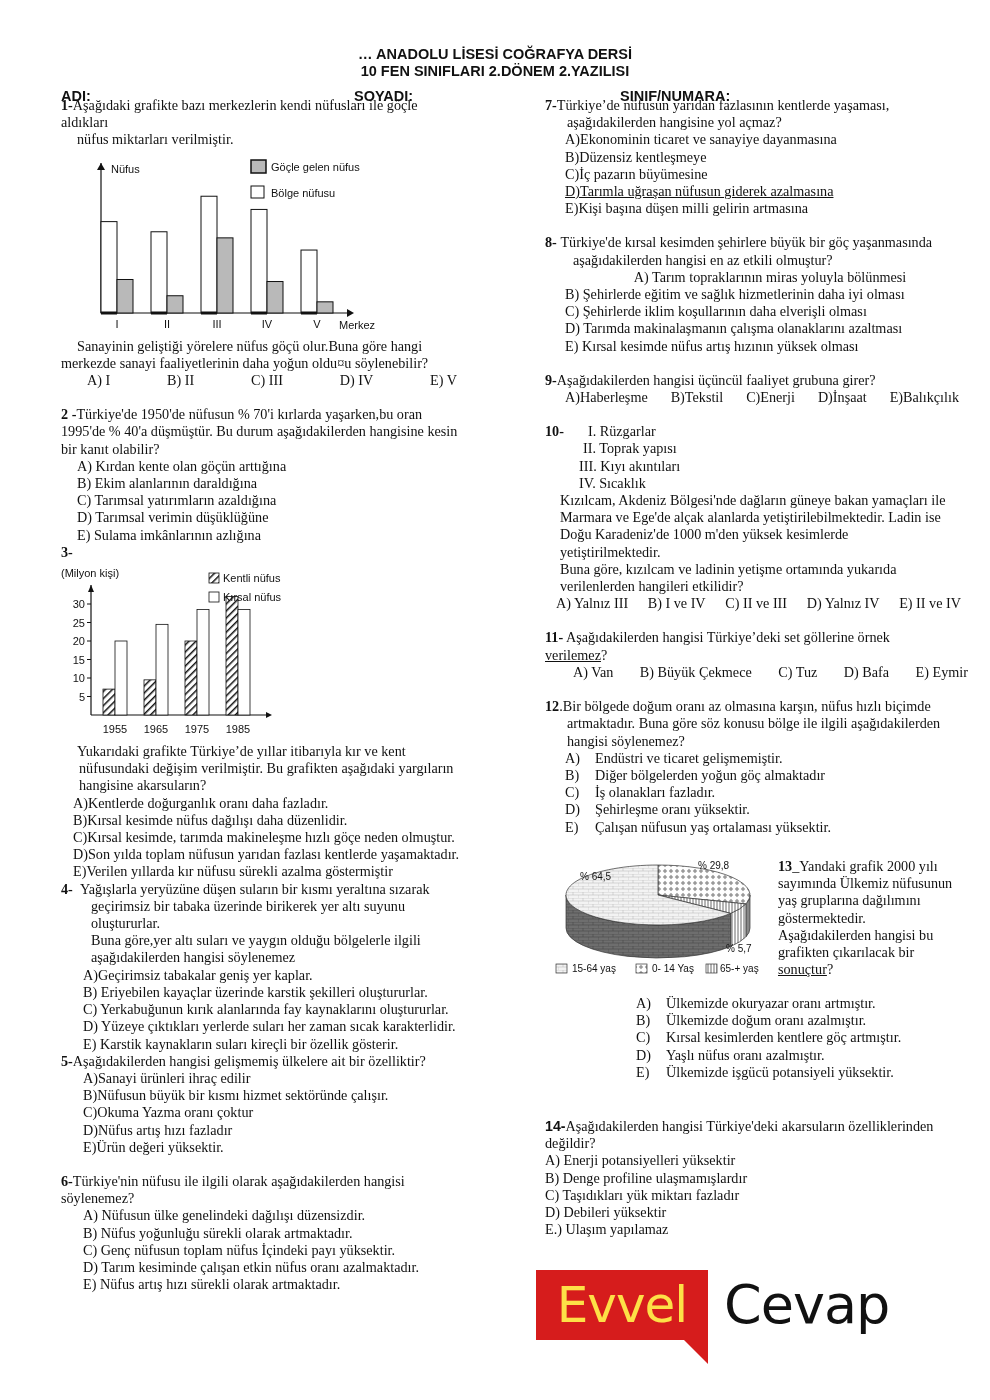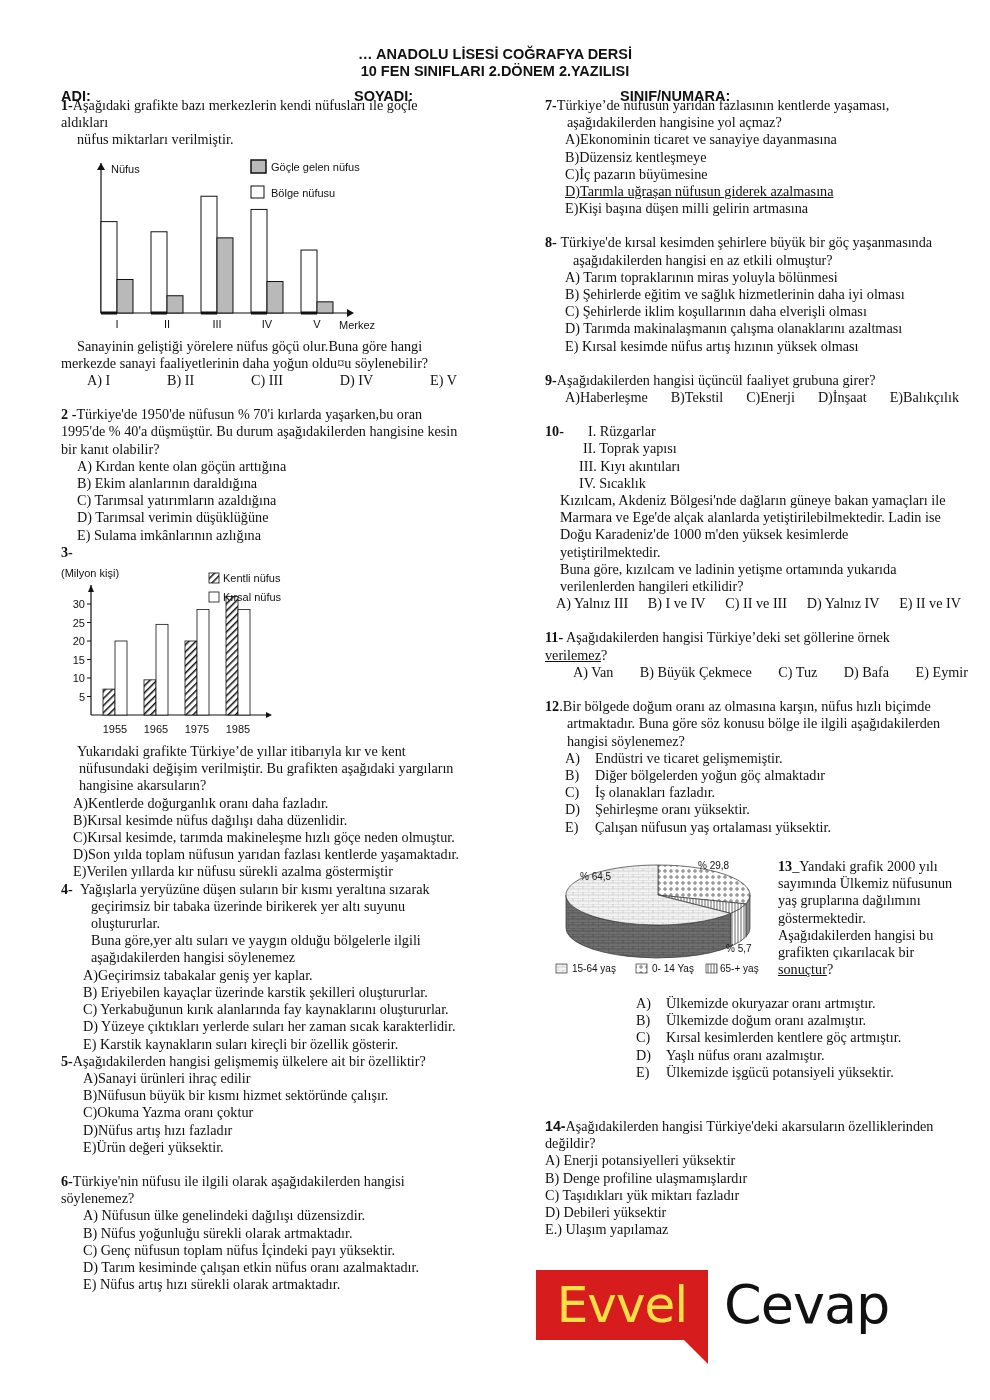--- a/index.html
+++ b/index.html
@@ -200,21 +200,21 @@
     <p style="padding-left:20px;">A)Ekonominin ticaret ve sanayiye dayanmasına</p>
     <p style="padding-left:20px;">B)Düzensiz kentleşmeye</p>
     <p style="padding-left:20px;">C)İç pazarın büyümesine</p>
     <p style="padding-left:20px;text-decoration:underline;">D)Tarımla uğraşan nüfusun giderek azalmasına</p>
     <p style="padding-left:20px;">E)Kişi başına düşen milli gelirin artmasına</p>
   </div>
 
   <div style="margin-top:17px;">
     <p><b class="qn">8-</b>&nbsp;<span>Türkiye'de kırsal kesimden şehirlere büyük bir göç yaşanmasında</span></p>
     <p style="padding-left:28px;">aşağıdakilerden hangisi en az etkili olmuştur?</p>
-    <p style="padding-left:20px;">A) Tarım topraklarının miras yoluyla bölünmesi</p>
+    <p style="padding-left:20px;text-align:center;">A) Tarım topraklarının miras yoluyla bölünmesi</p>
     <p style="padding-left:20px;">B) Şehirlerde eğitim ve sağlık hizmetlerinin daha iyi olması</p>
     <p style="padding-left:20px;">C) Şehirlerde iklim koşullarının daha elverişli olması</p>
     <p style="padding-left:20px;">D) Tarımda makinalaşmanın çalışma olanaklarını azaltması</p>
     <p style="padding-left:20px;">E) Kırsal kesimde nüfus artış hızının yüksek olması</p>
   </div>
 
   <div style="margin-top:17px;">
     <p><b class="qn">9-</b><span>Aşağıdakilerden hangisi üçüncül faaliyet grubuna girer?</span></p>
     <div class="optrow" style="padding-left:20px; width:394px;">
       <span>A)Haberleşme</span>

